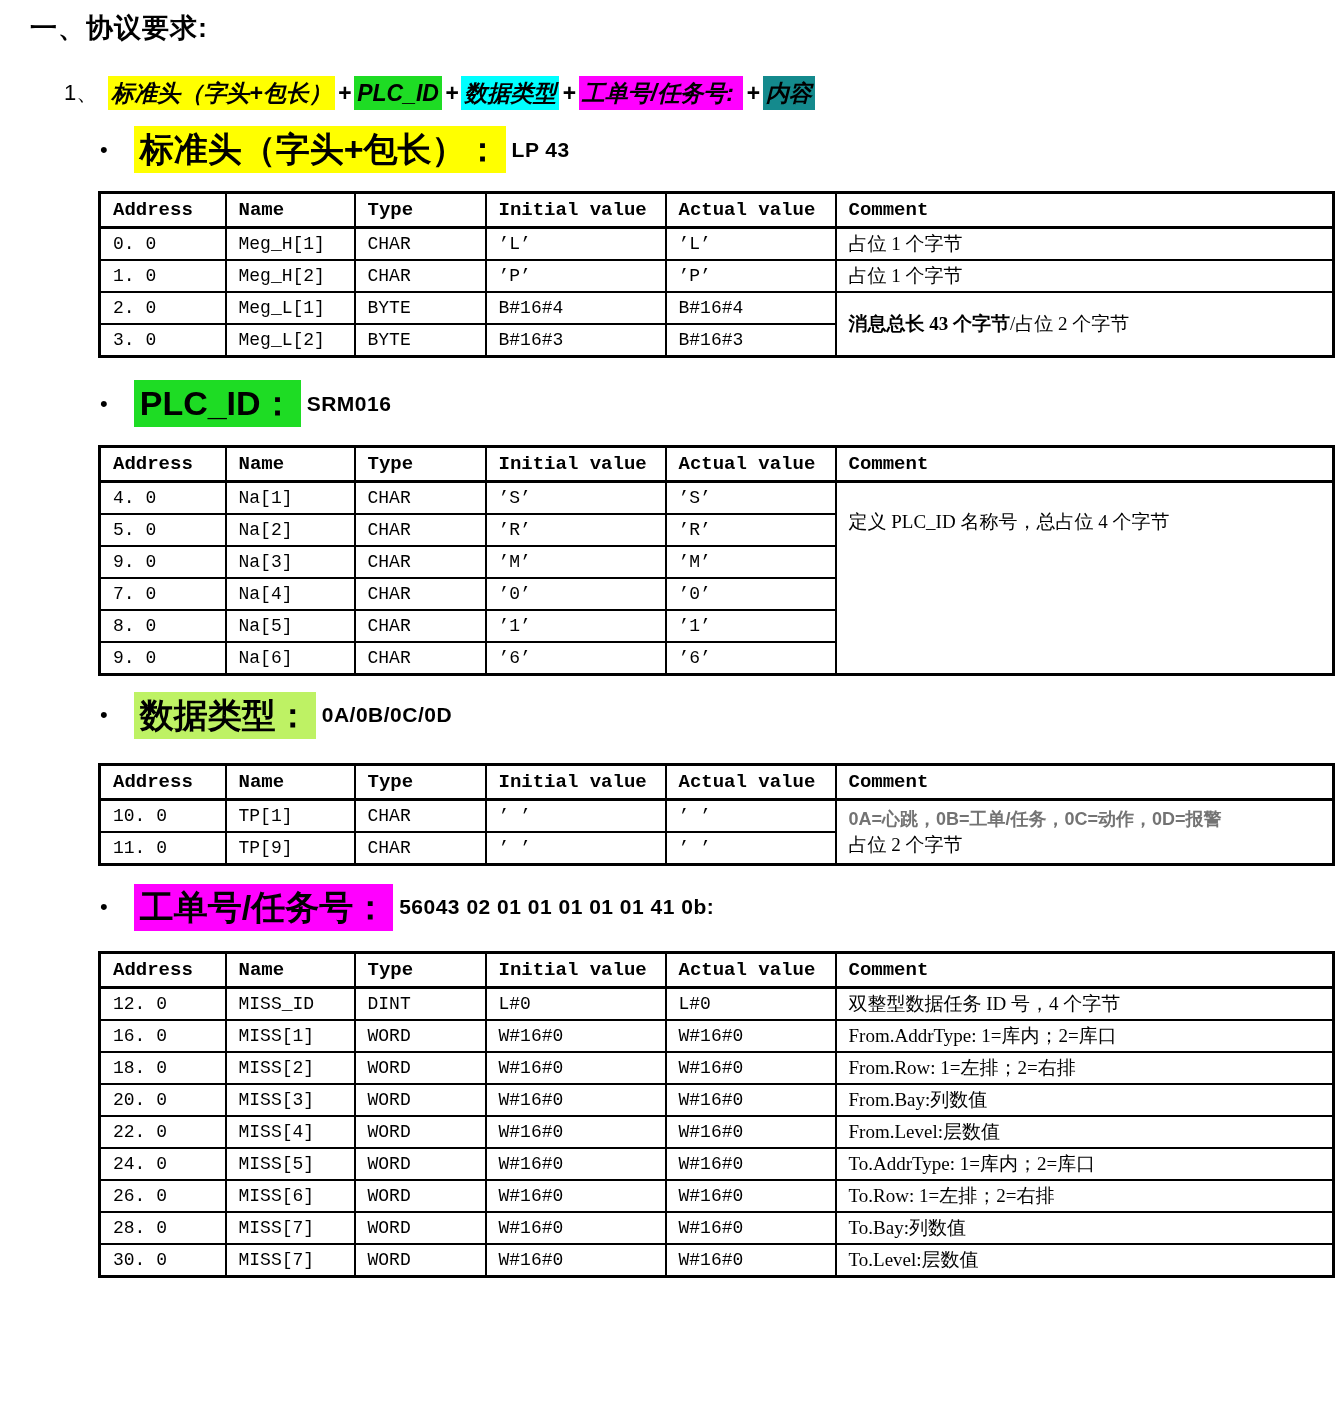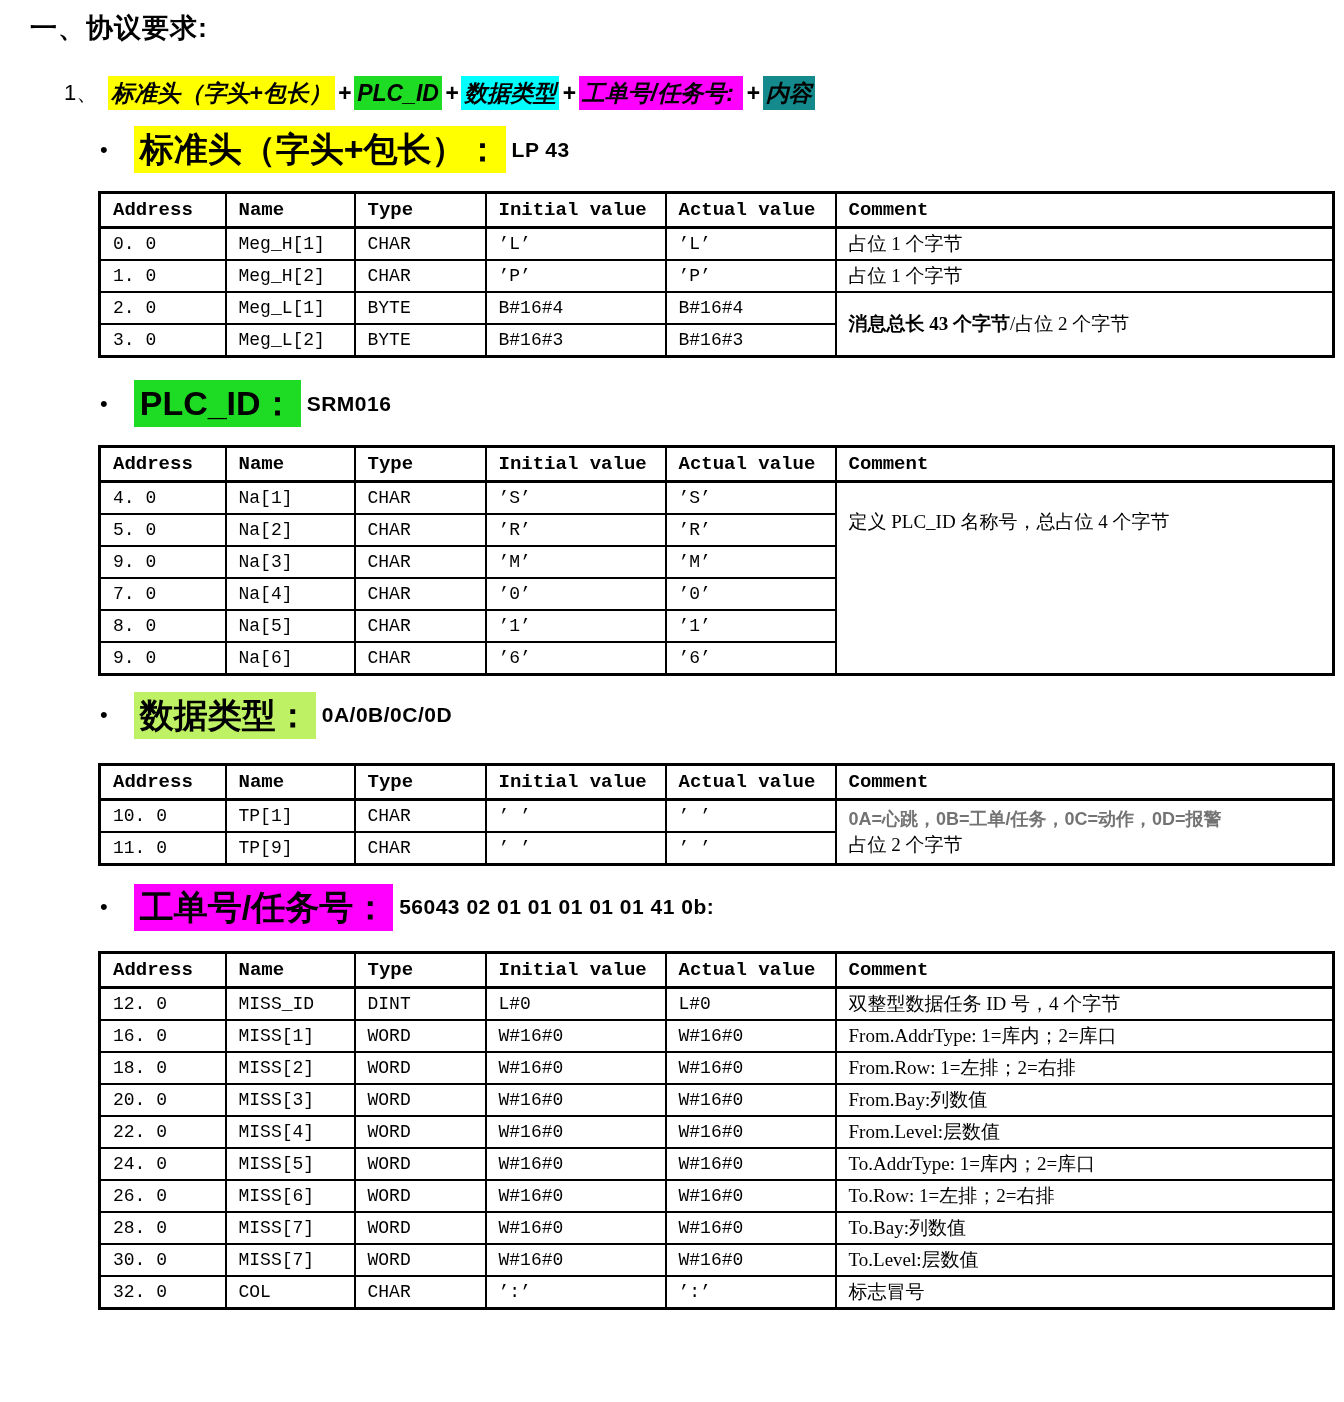--- a/index.html
+++ b/index.html
@@ -379,26 +379,16 @@
         <tr>
           <td class="mono">30. 0</td>
           <td class="mono">MISS[7]</td>
           <td class="mono">WORD</td>
           <td class="mono">W#16#0</td>
           <td class="mono">W#16#0</td>
           <td class="comment">
             <div><span>To.Level:层数值</span></div>
           </td>
         </tr>
-        <tr>
-          <td class="mono">32. 0</td>
-          <td class="mono">COL</td>
-          <td class="mono">CHAR</td>
-          <td class="mono">’:’</td>
-          <td class="mono">’:’</td>
-          <td class="comment">
-            <div><span> 标志冒号</span></div>
-          </td>
-        </tr>
       </tbody>
     </table>
 
 </div>
 
 </body></html>

